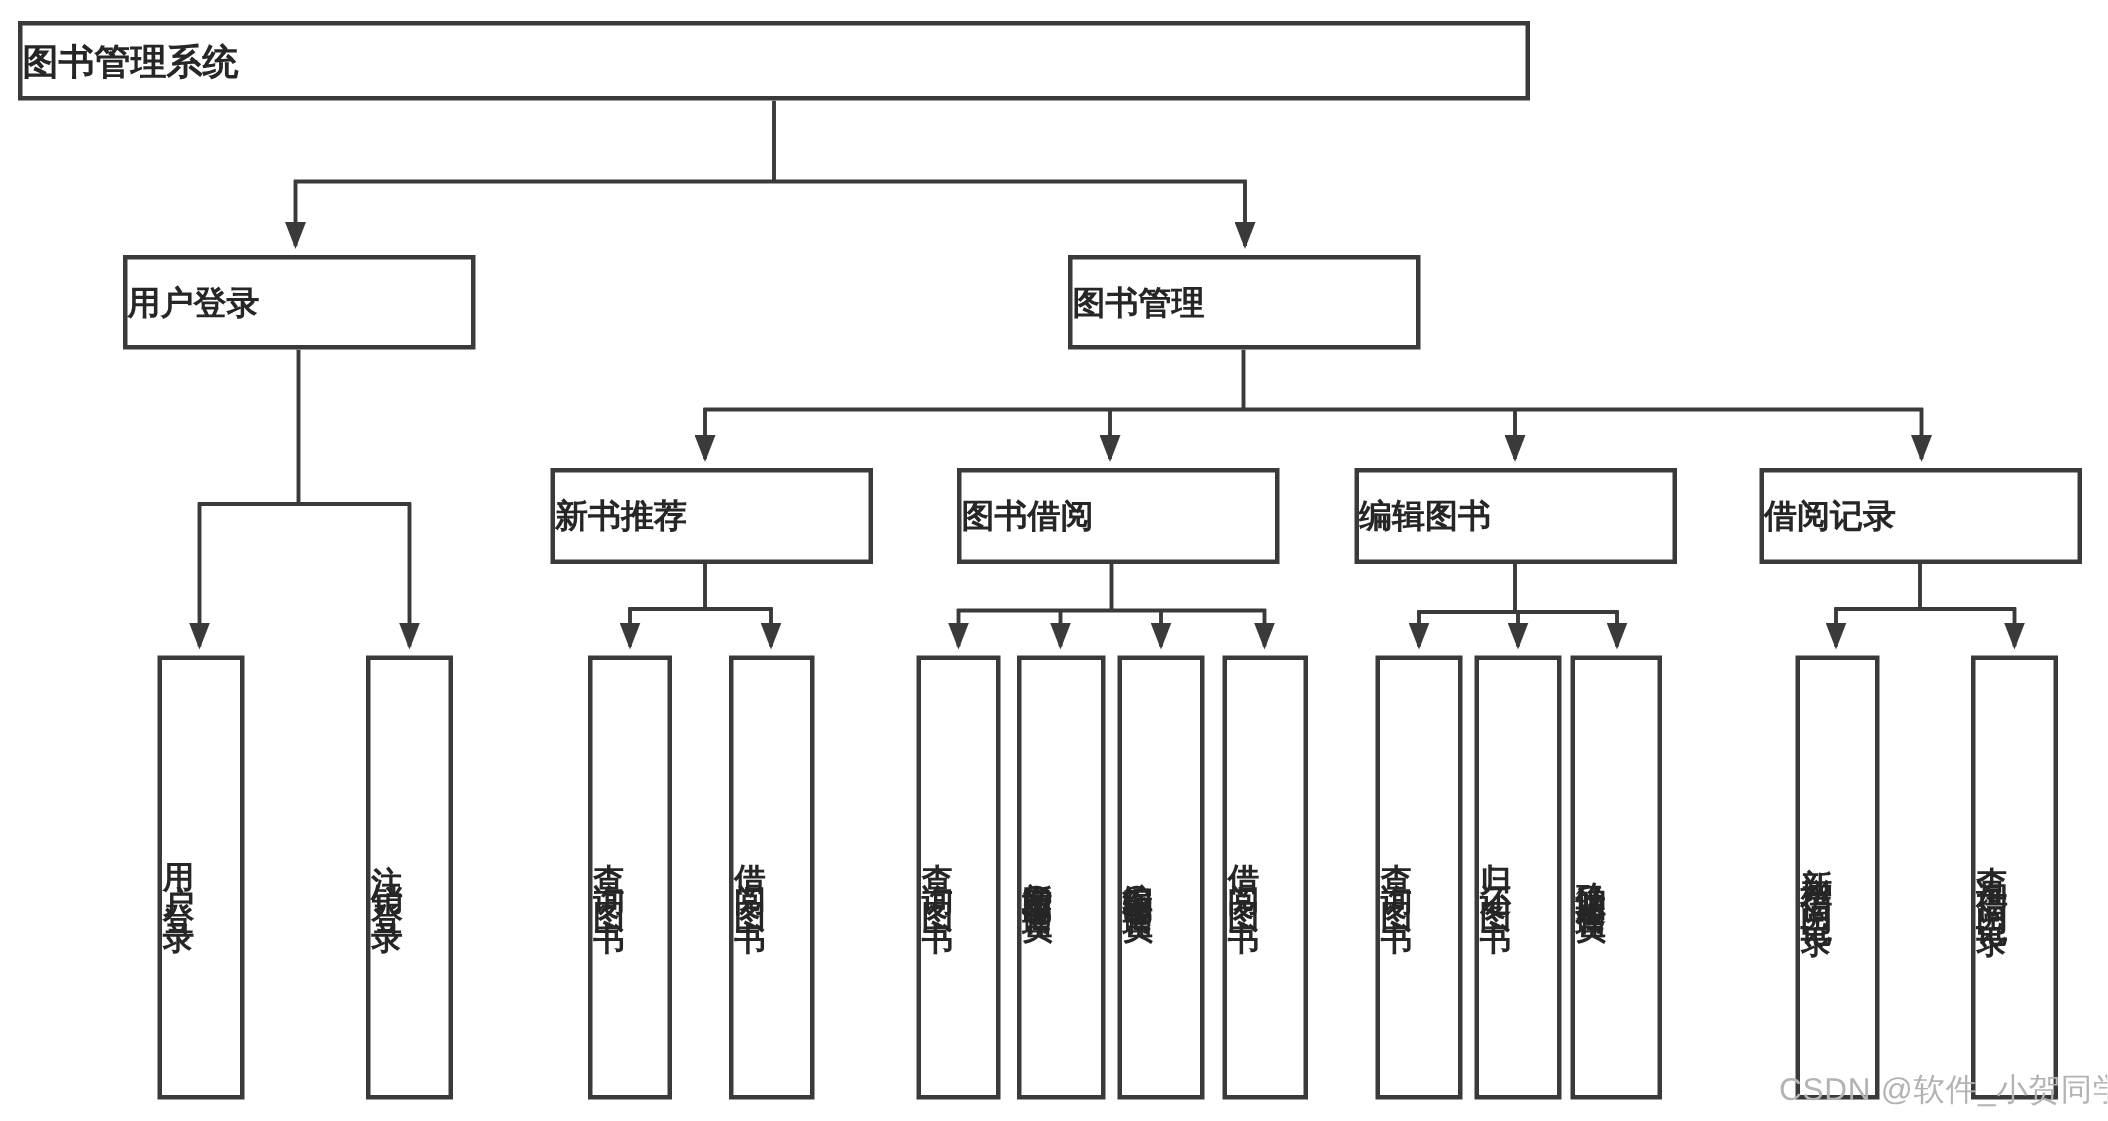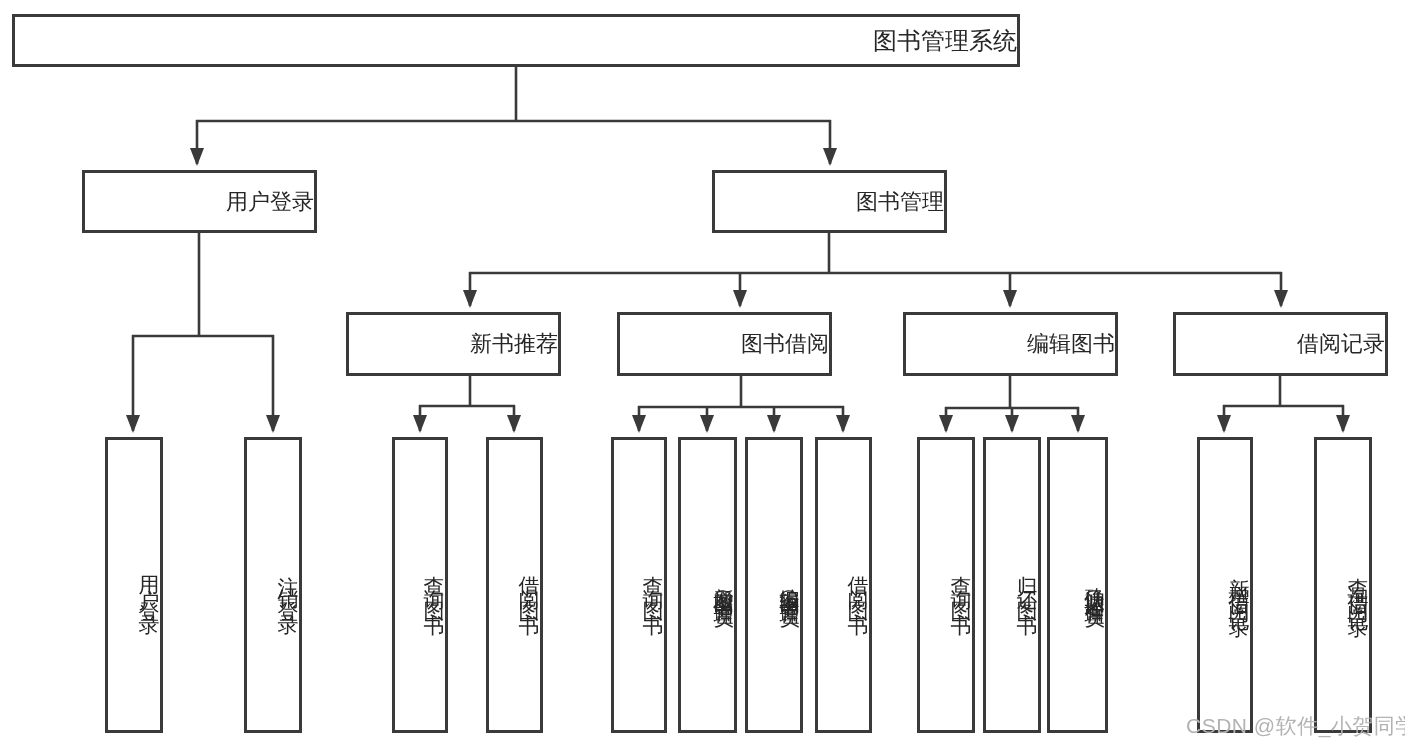--- a/index.html
+++ b/index.html
@@ -18,32 +18,33 @@
     color: var(--text);
     overflow: hidden;
   }
   .box {
     position: absolute;
     box-sizing: border-box;
     border: 3px solid var(--line);
     background: #fff;
     display: flex;
     align-items: center;
-    justify-content: flex-end;
+    justify-content: flex-start;
     text-align: center;
     color: var(--text);
     z-index: 2;
+    font-weight: bold;
   }
   .root-box   { left: 12px;  top: 14px;  width: 1008px; height: 53px; font-size: 24px; }
   .lvl2       { height: 63px; top: 170px; font-size: 22px; }
   .lvl2.login { left: 82px;  width: 235px; }
-  .lvl2.mgmt  { left: 712px; width: 235px; padding-left: 48px; }
+  .lvl2.mgmt  { left: 712px; width: 235px; }
   .lvl3       { height: 64px; top: 312px; width: 215px; font-size: 22px; }
-  .lvl3.nb    { left: 346px; }
-  .lvl3.bb    { left: 617px; }
+  .lvl3.nb    { left: 367px; }
+  .lvl3.bb    { left: 638px; }
   .lvl3.cb    { left: 903px; }
   .lvl3.br    { left: 1173px; }
   .leaf       { top: 437px; height: 296px; }
   .leaf span {
     writing-mode: vertical-lr;
     font-size: 21px;
     letter-spacing: 13px;
     line-height: 1;
     display: block;
   }

